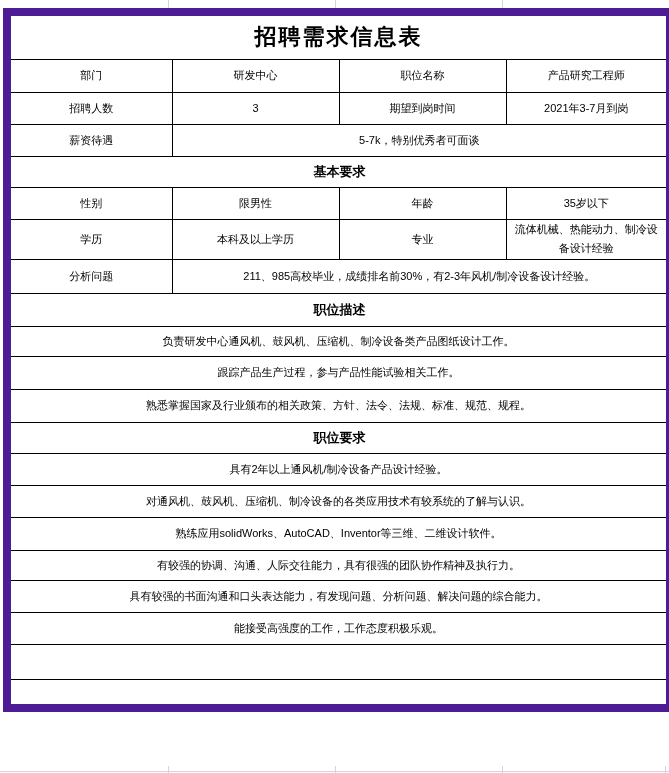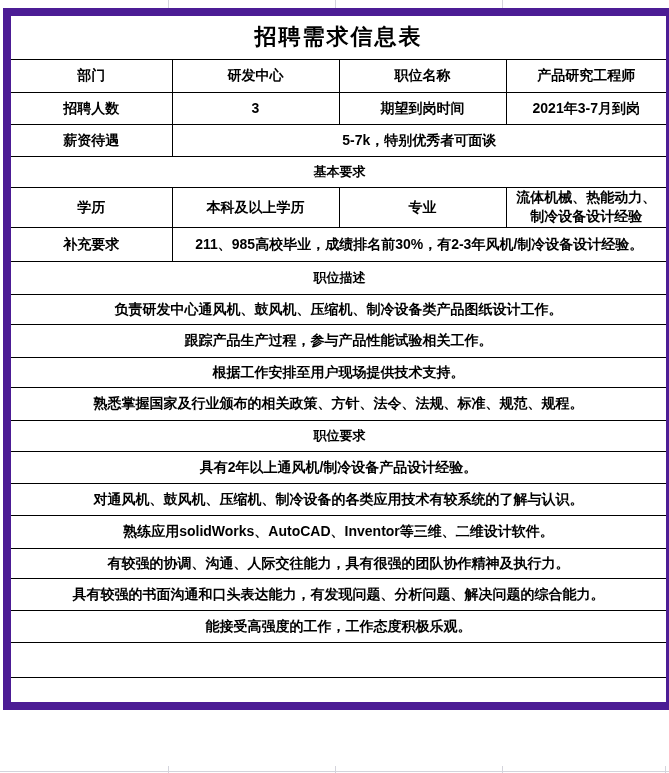--- a/index.html
+++ b/index.html
@@ -20,29 +20,28 @@
 
   table.recruit {
     position:absolute; left:3px; top:8px;
     width:663px;
     border-collapse:collapse;
     table-layout:fixed;
     border:8px solid #4c1d95;
   }
   table.recruit td {
     border:1px solid #000000;
-    font-size:14px;
+    font-size:11px;
     line-height:19px;
     color:#000000;
     text-align:center;
     vertical-align:middle;
     padding:0 3px;
     overflow:hidden;
     word-break:break-all;
-    font-weight:bold;
   }
   tr.title-row td {
     font-size:22px;
     font-weight:bold;
     letter-spacing:2px;
     line-height:24px;
   }
   tr.section-row td {
     text-align:center;
     font-weight:bold;
@@ -95,45 +94,48 @@
 
     <tr style="height:32px">
       <td>薪资待遇</td>
       <td colspan="3">5-7k，特别优秀者可面谈</td>
     </tr>
 
     <tr class="section-row" style="height:31px">
       <td colspan="4">基本要求</td>
     </tr>
 
+    <tr style="height:32px">
+      <td>性别</td>
+      <td>限男性</td>
+      <td>年龄</td>
+      <td>35岁以下</td>
+    </tr>
 
     <tr style="height:40px">
       <td>学历</td>
       <td>本科及以上学历</td>
       <td>专业</td>
       <td class="left-cell">流体机械、热能动力、制冷设备设计经验</td>
     </tr>
 
     <tr style="height:34px">
-      <td>补充要求</td>
+      <td>分析问题</td>
       <td colspan="3">211、985高校毕业，成绩排名前30%，有2-3年风机/制冷设备设计经验。</td>
     </tr>
 
     <tr class="section-row" style="height:33px">
       <td colspan="4">职位描述</td>
     </tr>
 
     <tr style="height:30px">
       <td colspan="4" class="left-cell">负责研发中心通风机、鼓风机、压缩机、制冷设备类产品图纸设计工作。</td>
     </tr>
     <tr style="height:33px">
       <td colspan="4" class="left-cell">跟踪产品生产过程，参与产品性能试验相关工作。</td>
-    </tr>
-    <tr style="height:30px">
-      <td colspan="4" class="left-cell">根据工作安排至用户现场提供技术支持。</td>
     </tr>
     <tr style="height:33px">
       <td colspan="4" class="left-cell">熟悉掌握国家及行业颁布的相关政策、方针、法令、法规、标准、规范、规程。</td>
     </tr>
 
     <tr class="section-row" style="height:31px">
       <td colspan="4">职位要求</td>
     </tr>
 
     <tr style="height:32px">

